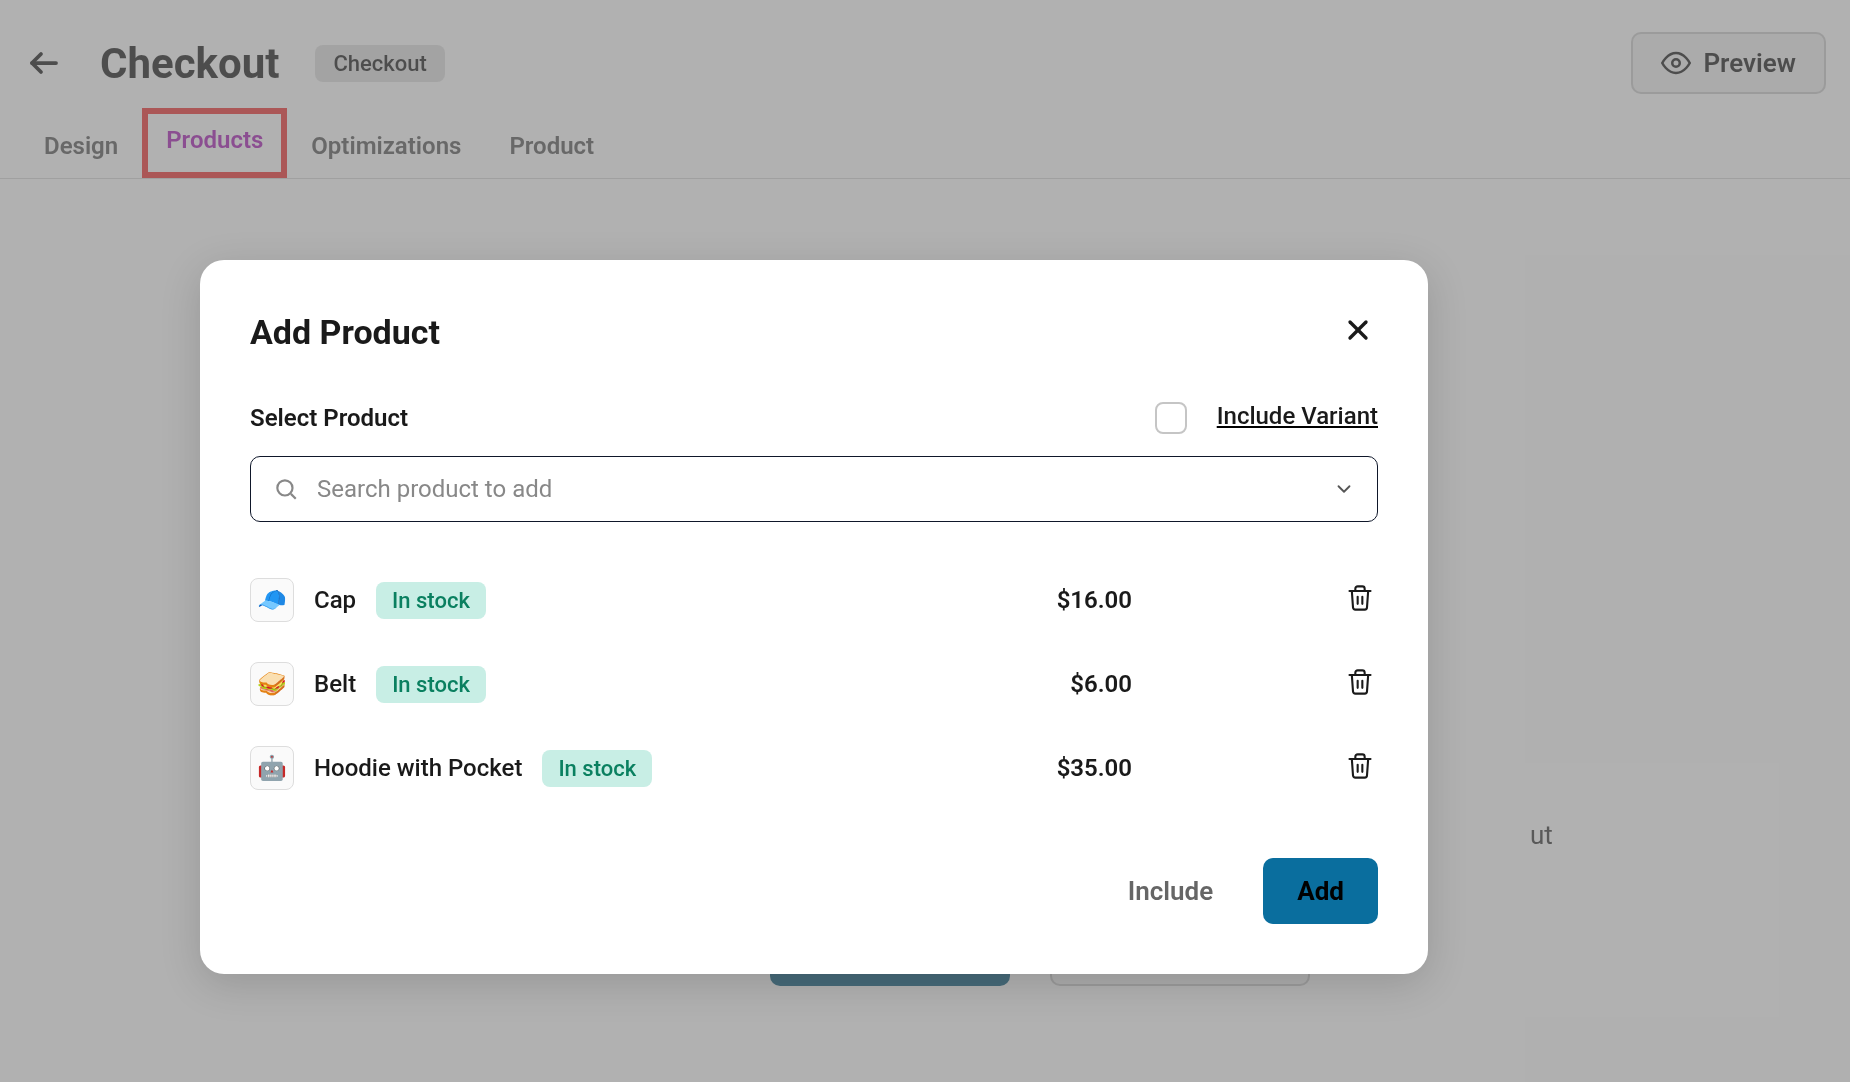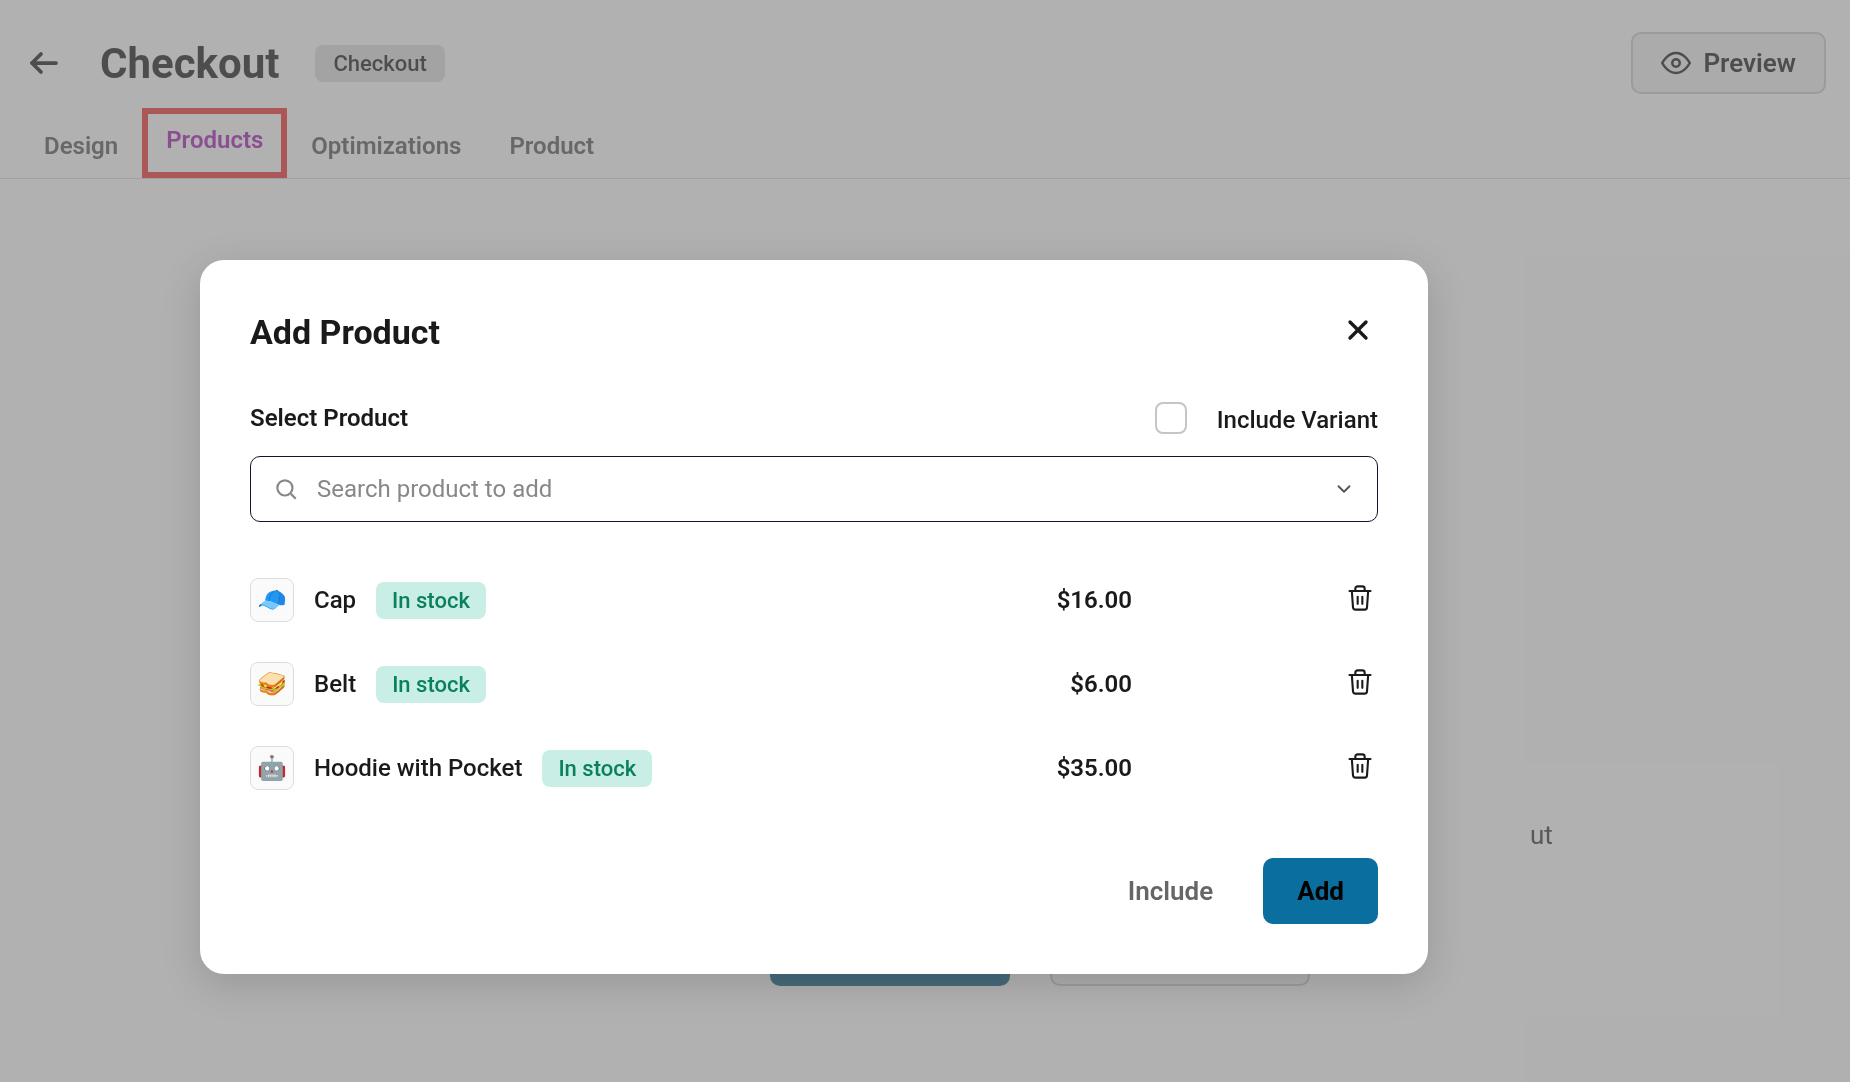--- a/index.html
+++ b/index.html
@@ -24,21 +24,21 @@
     .bg-btn-secondary { background: #ededed; border: 2px solid #c5c5c5; color: #333; padding: 18px 40px; border-radius: 10px; font-size: 24px; font-weight: 600; width: 260px; display: flex; align-items: center; justify-content: center; }
     .bg-text { position: absolute; top: 820px; left: 1530px; font-size: 26px; color: #333; }
     
     .modal { position: absolute; top: 260px; left: 200px; width: 1228px; background: white; border-radius: 24px; z-index: 10; padding: 50px; box-shadow: 0 10px 40px rgba(0,0,0,0.15); }
     .modal-header { display: flex; justify-content: space-between; align-items: center; margin-bottom: 48px; }
     .modal-title { font-size: 34px; font-weight: 700; color: #1a1a1a; }
     .close-btn { cursor: pointer; padding: 4px; }
     
     .modal-row { display: flex; justify-content: space-between; align-items: center; margin-bottom: 22px; }
     .section-label { font-size: 24px; font-weight: 600; color: #1a1a1a; }
-    .checkbox-wrap { display: flex; align-items: flex-end; gap: 30px; }
+    .checkbox-wrap { display: flex; align-items: flex-start; gap: 30px; text-decoration: underline; }
     .checkbox { width: 32px; height: 32px; border: 2px solid #c5c5c5; border-radius: 8px; cursor: pointer; }
     .checkbox-label { font-size: 24px; font-weight: 500; color: #1a1a1a; }
     
     .search-box { display: flex; align-items: center; border: 1px solid #0f172a; border-radius: 10px; padding: 18px 22px; margin-bottom: 36px; gap: 18px; }
     .search-input { flex: 1; border: none; outline: none; font-size: 24px; color: #333; }
     .search-input::placeholder { color: #888; }
     
     .product-row { display: flex; align-items: center; padding: 20px 0; gap: 20px; }
     .product-img { width: 44px; height: 44px; border: 1px solid #ddd; border-radius: 8px; display: flex; align-items: center; justify-content: center; font-size: 24px; background: #fafafa; }
     .product-name { font-size: 24px; font-weight: 500; color: #1a1a1a; }

